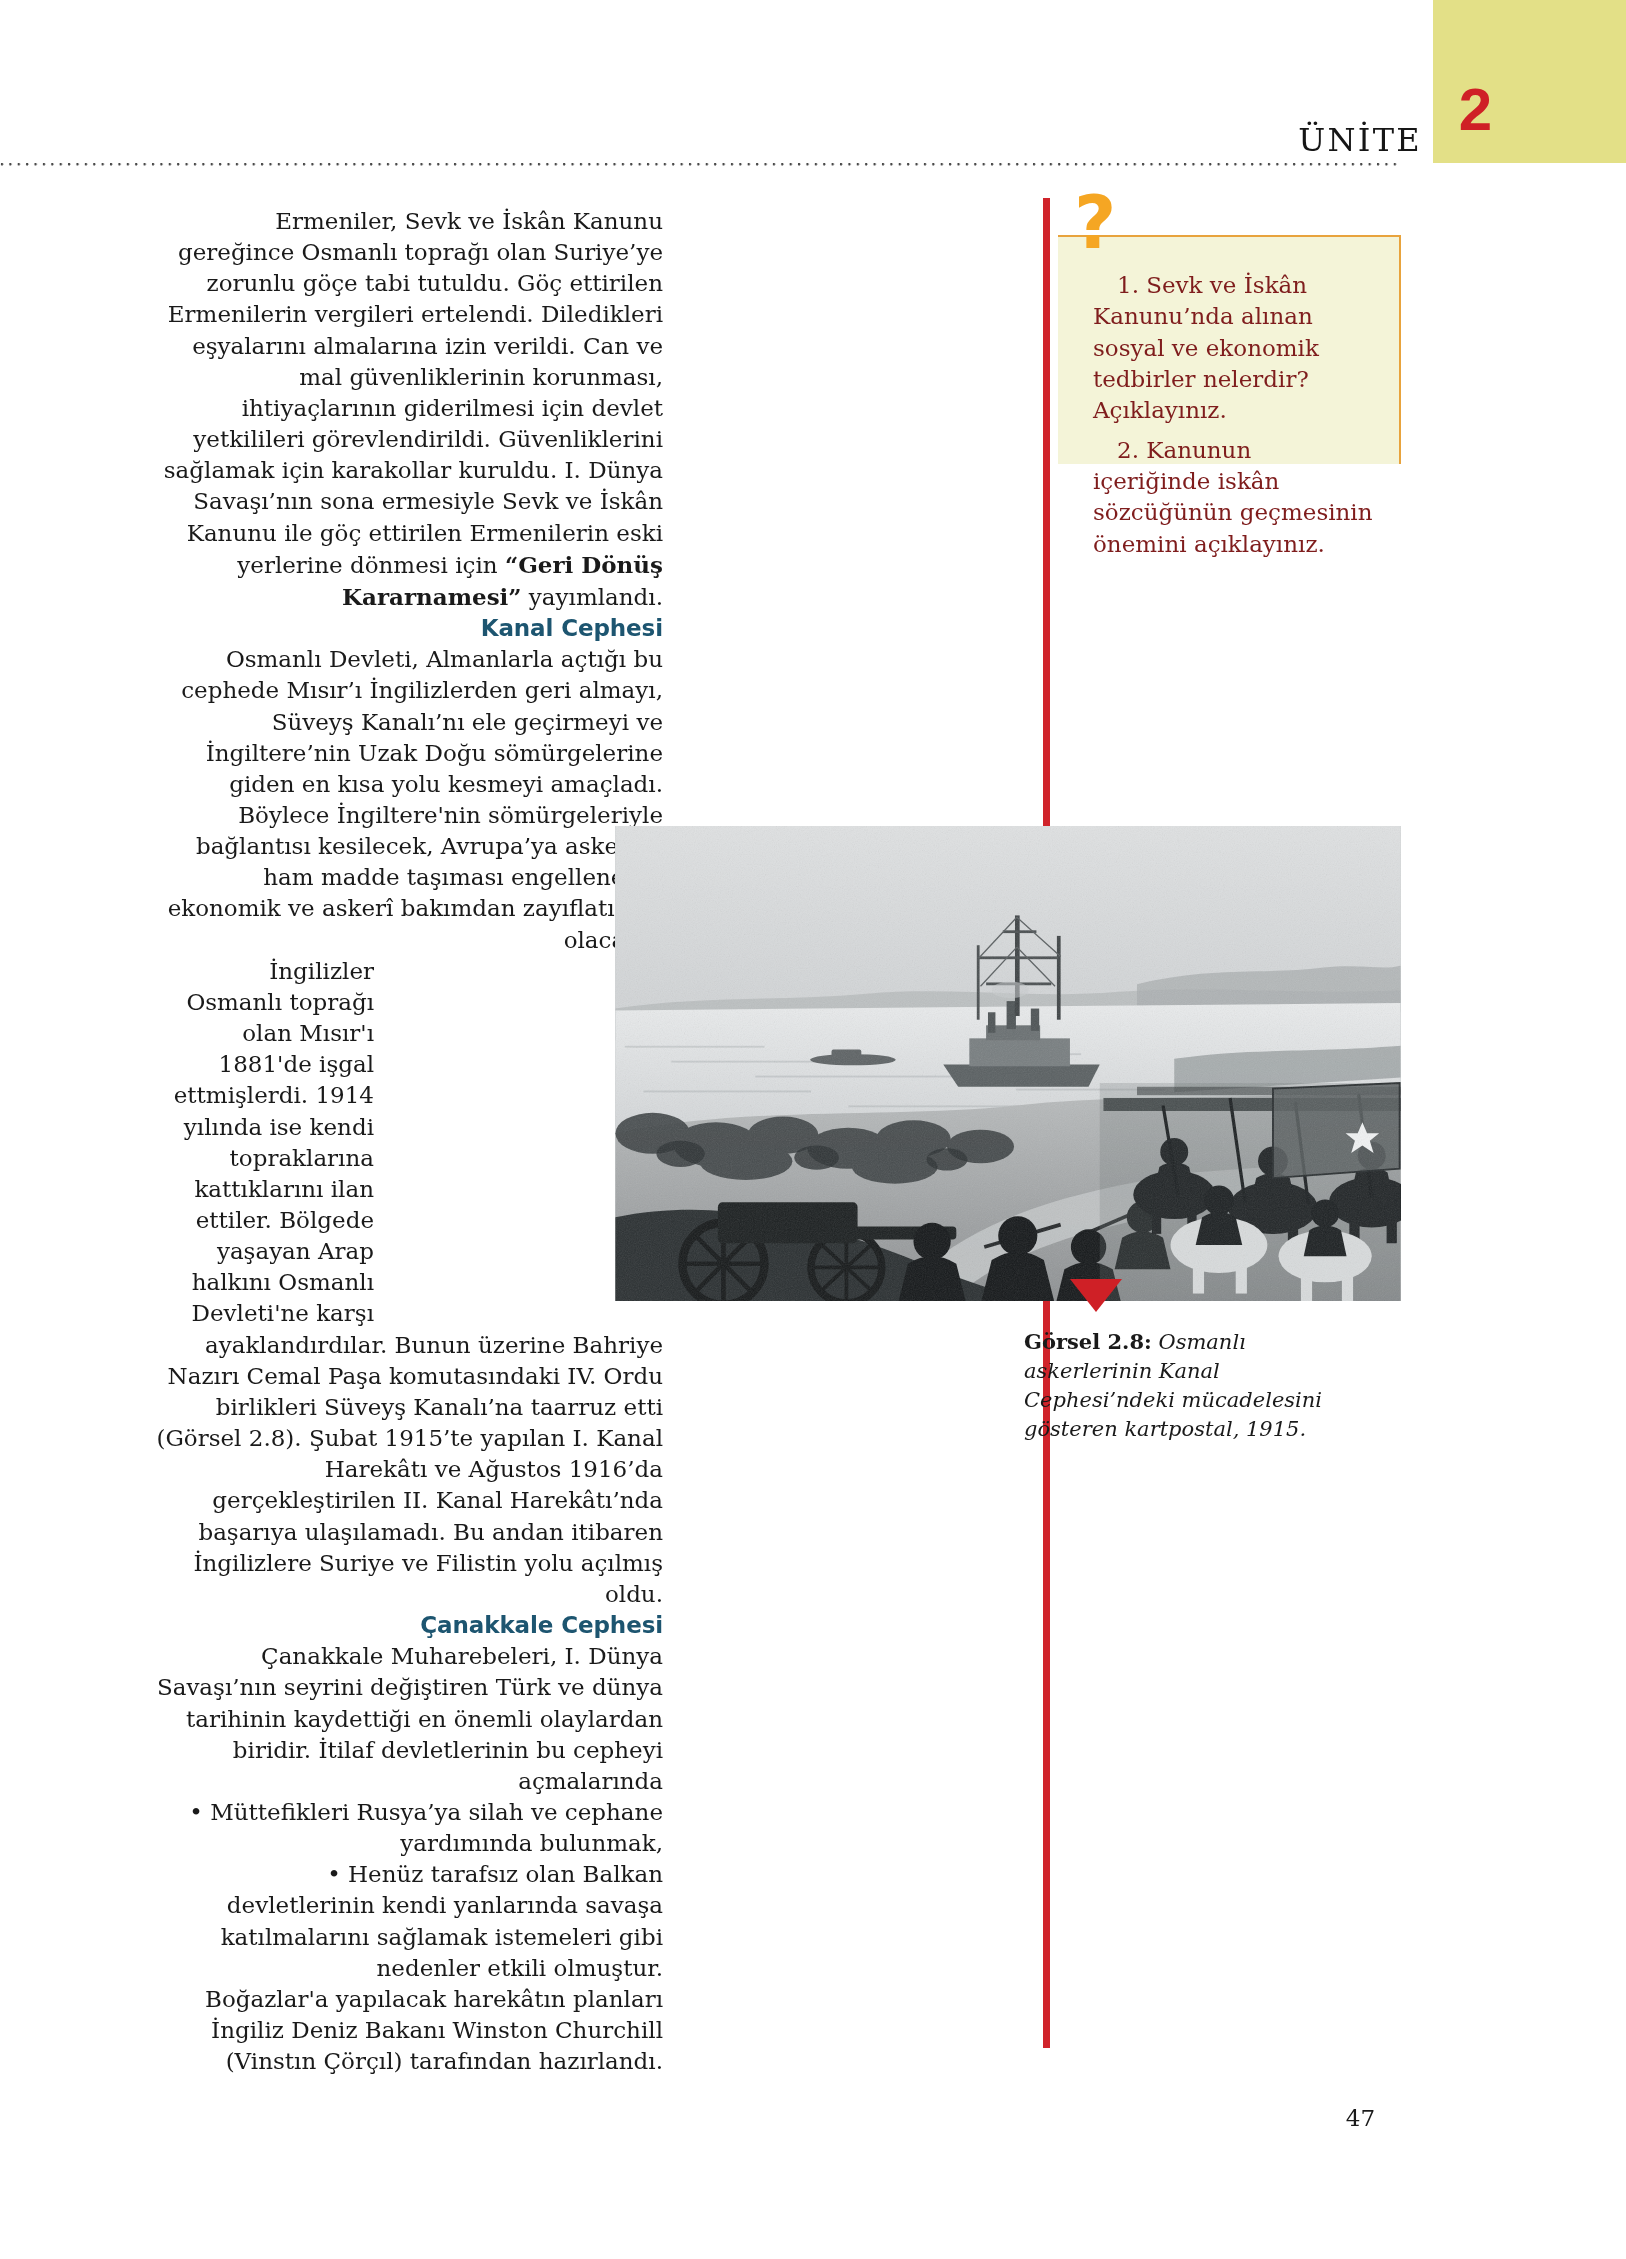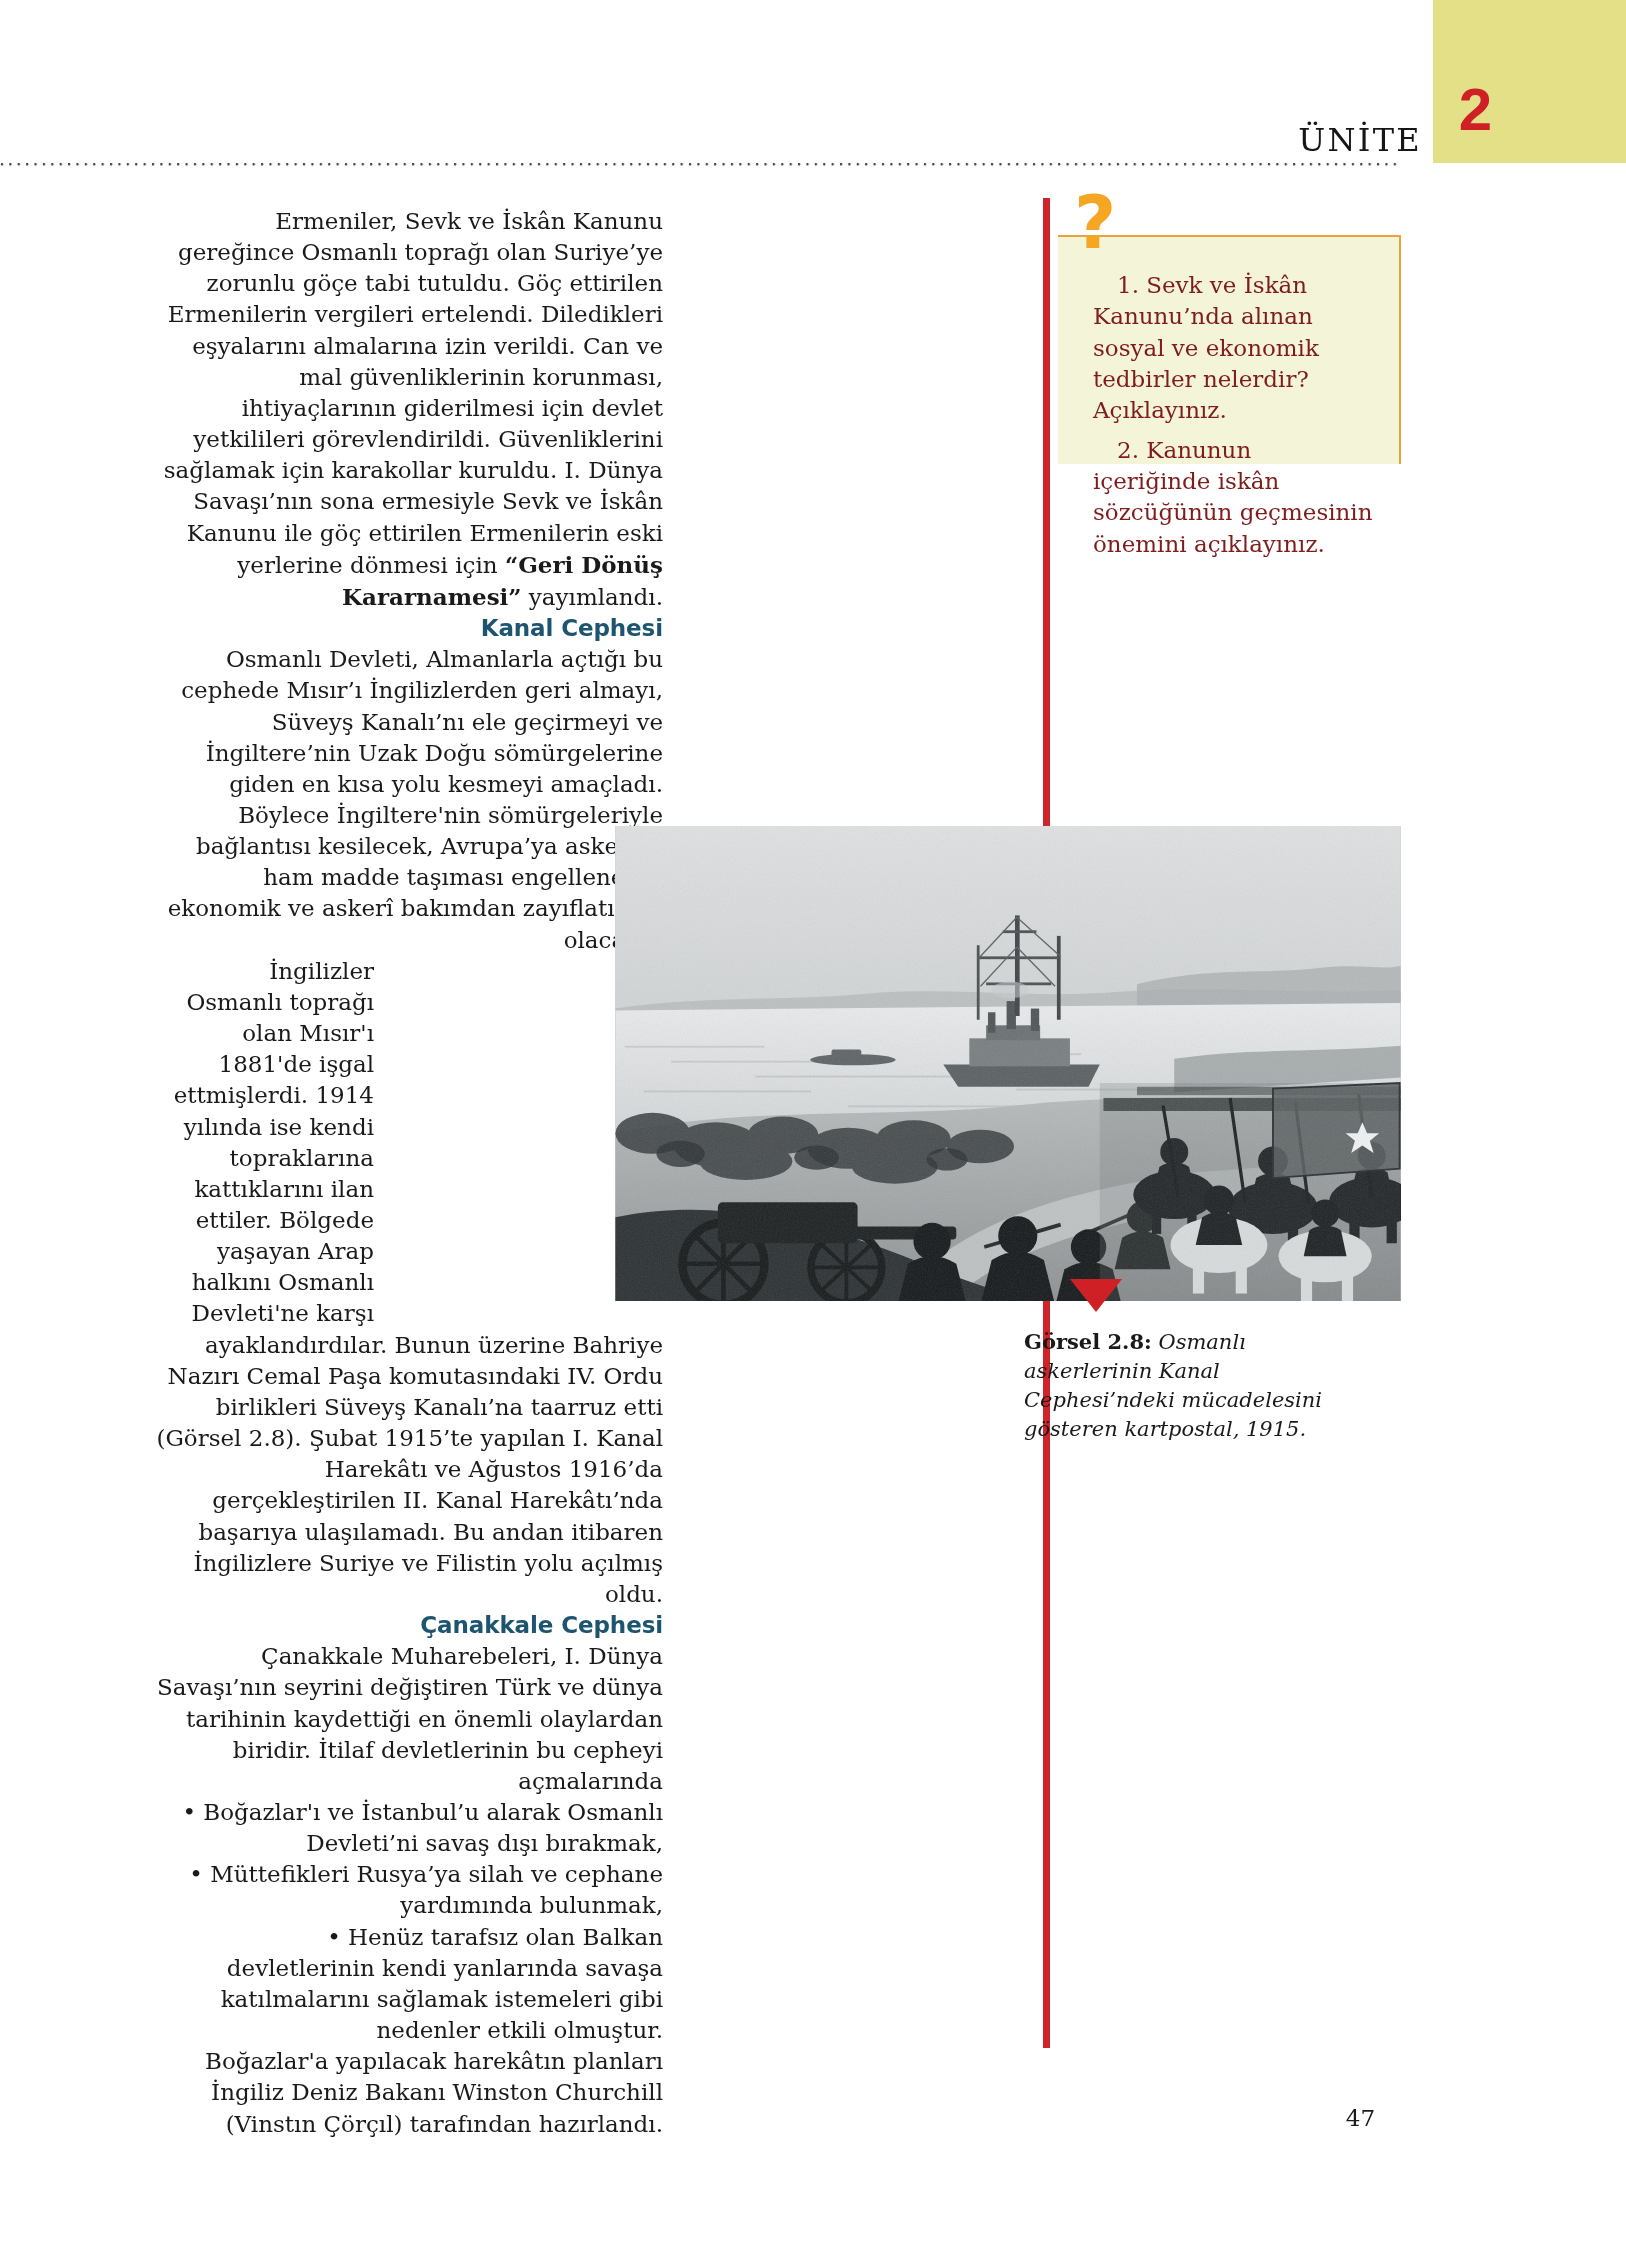--- a/index.html
+++ b/index.html
@@ -231,21 +231,20 @@
 
     <p>Osmanlı Devleti, Almanlarla açtığı bu cephede Mısır’ı İngilizlerden geri almayı, Süveyş Kanalı’nı ele geçirmeyi ve İngiltere’nin Uzak Doğu sömürgelerine giden en kısa yolu kesmeyi amaçladı. Böylece İngiltere'nin sömürgeleriyle bağlantısı kesilecek, Avrupa’ya asker ve ham madde taşıması engellenerek ekonomik ve askerî bakımdan zayıflatılmış olacaktı.</p>
 
     <p><span class="float-spacer"></span><span>İngilizler Osmanlı toprağı olan Mısır'ı 1881'de işgal ettmişlerdi. 1914 yılında ise kendi topraklarına kattıklarını ilan ettiler. Bölgede yaşayan Arap halkını Osmanlı Devleti'ne karşı ayaklandırdılar. Bunun üzerine Bahriye Nazırı Cemal Paşa komutasındaki IV. Ordu birlikleri Süveyş Kanalı’na taarruz etti (Görsel 2.8).  Şubat 1915’te yapılan I. Kanal Harekâtı ve Ağustos 1916’da gerçekleştirilen II. Kanal Harekâtı’nda başarıya ulaşılamadı. Bu andan itibaren İngilizlere Suriye ve Filistin yolu açılmış oldu.</span></p>
 
     <p class="sec-head">Çanakkale Cephesi</p>
 
     <p>Çanakkale Muharebeleri, I. Dünya Savaşı’nın seyrini değiştiren Türk ve dünya tarihinin kaydettiği en önemli olaylardan biridir. İtilaf devletlerinin bu cepheyi açmalarında</p>
 
     <div class="bullets">
-      <p>• Boğazlar'ı ve İstanbul’u alarak Osmanlı Devleti’ni savaş dışı bırakmak,</p>
       <p>• Müttefikleri Rusya’ya silah ve cephane yardımında bulunmak,</p>
       <p>• Henüz tarafsız olan Balkan devletlerinin kendi yanlarında savaşa katılmalarını sağlamak istemeleri gibi nedenler etkili olmuştur.</p>
     </div>
 
     <p>Boğazlar'a yapılacak harekâtın planları İngiliz Deniz Bakanı Winston Churchill (Vinstın Çörçıl) tarafından hazırlandı.</p>
   </div>
 
   <div class="photo">
     <svg width="786" height="475" viewBox="0 0 843 510" xmlns="http://www.w3.org/2000/svg" aria-hidden="true">
       <defs>

